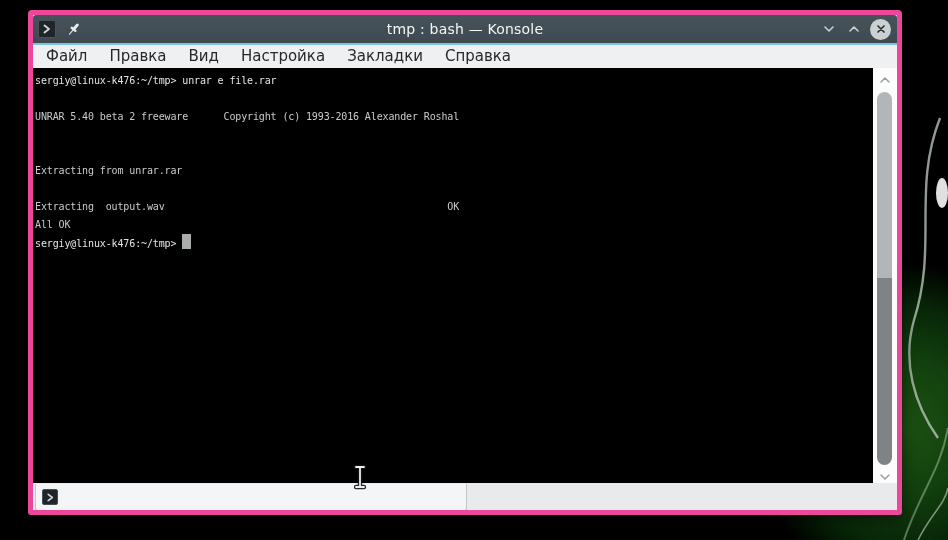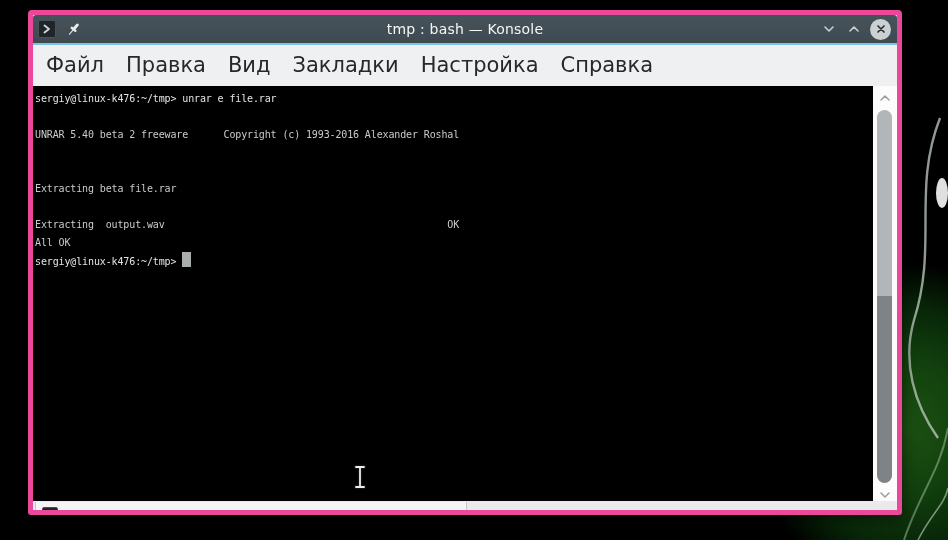--- a/index.html
+++ b/index.html
@@ -30,23 +30,23 @@
   .wtitle { position:absolute; left:0; right:0; text-align:center;
             color:var(--titlebar_text,#f4f7f8); font-size:14px; letter-spacing:0.2px; }
   .winbtns { position:absolute; right:6px; top:0; height:28px;
              display:flex; align-items:center; gap:7px; }
   .wbtn { width:18px; height:18px; display:flex; align-items:center; justify-content:center; }
   .closebtn { width:21px; height:21px; border-radius:50%; background:#ccd0d3;
               display:flex; align-items:center; justify-content:center; }
 
   .accentline { height:2px; background:var(--accent_line,#7cc4e6); }
 
-  .menubar { height:41px; background:var(--menubar_bg,#eff0f1);
+  .menubar { height:23px; background:var(--menubar_bg,#eff0f1);
              display:flex; align-items:center; padding-left:2px;
-             font-size:21px; color:var(--menu_text,#25292b); }
+             font-size:15px; color:var(--menu_text,#25292b); }
   .menu-item { padding:0 11px; line-height:27px; }
 
   
   .termwrap { display:flex; height:415px; }
   .terminal { flex:1; background:var(--terminal_bg,#000); padding:4px 0 0 2px;
               font-family:"DejaVu Sans Mono","Liberation Mono",monospace;
               font-size:10px; letter-spacing:-0.13px; line-height:18px;
               color:var(--terminal_text,#c9cbcb); overflow:hidden; }
   .tline { white-space:pre; height:18px; }
   .prompt-line { color:var(--prompt_text,#e3e5e5); }
@@ -123,33 +123,33 @@
         </div>
       </div>
     </div>
 
     <div class="accentline"></div>
 
     <div class="menubar">
       <span class="menu-item">Файл</span>
       <span class="menu-item">Правка</span>
       <span class="menu-item">Вид</span>
+      <span class="menu-item">Настройка</span>
       <span class="menu-item">Закладки</span>
-      <span class="menu-item">Настройка</span>
       <span class="menu-item">Справка</span>
     </div>
 
     <div class="termwrap">
       <div class="terminal">
         <div class="tline prompt-line">sergiy@linux-k476:~/tmp&gt; unrar e file.rar</div>
         <div class="tline"></div>
         <div class="tline">UNRAR 5.40 beta 2 freeware      Copyright (c) 1993-2016 Alexander Roshal</div>
         <div class="tline"></div>
         <div class="tline"></div>
-        <div class="tline">Extracting beta file.rar</div>
+        <div class="tline">Extracting from unrar.rar</div>
         <div class="tline"></div>
         <div class="tline">Extracting  output.wav                                                OK</div>
         <div class="tline">All OK</div>
         <div class="tline prompt-line"><span>sergiy@linux-k476:~/tmp&gt; </span><span class="cursor"></span></div>
       </div>
       <div class="scrollcol">
         <div class="sc-arrow" style="top:2px;">
           <svg width="12" height="10" viewBox="0 0 12 10">
             <polyline points="2,7 6,3 10,7" fill="none" stroke="#989ea1" stroke-width="1.5" stroke-linecap="round" stroke-linejoin="round"></polyline>
           </svg>

